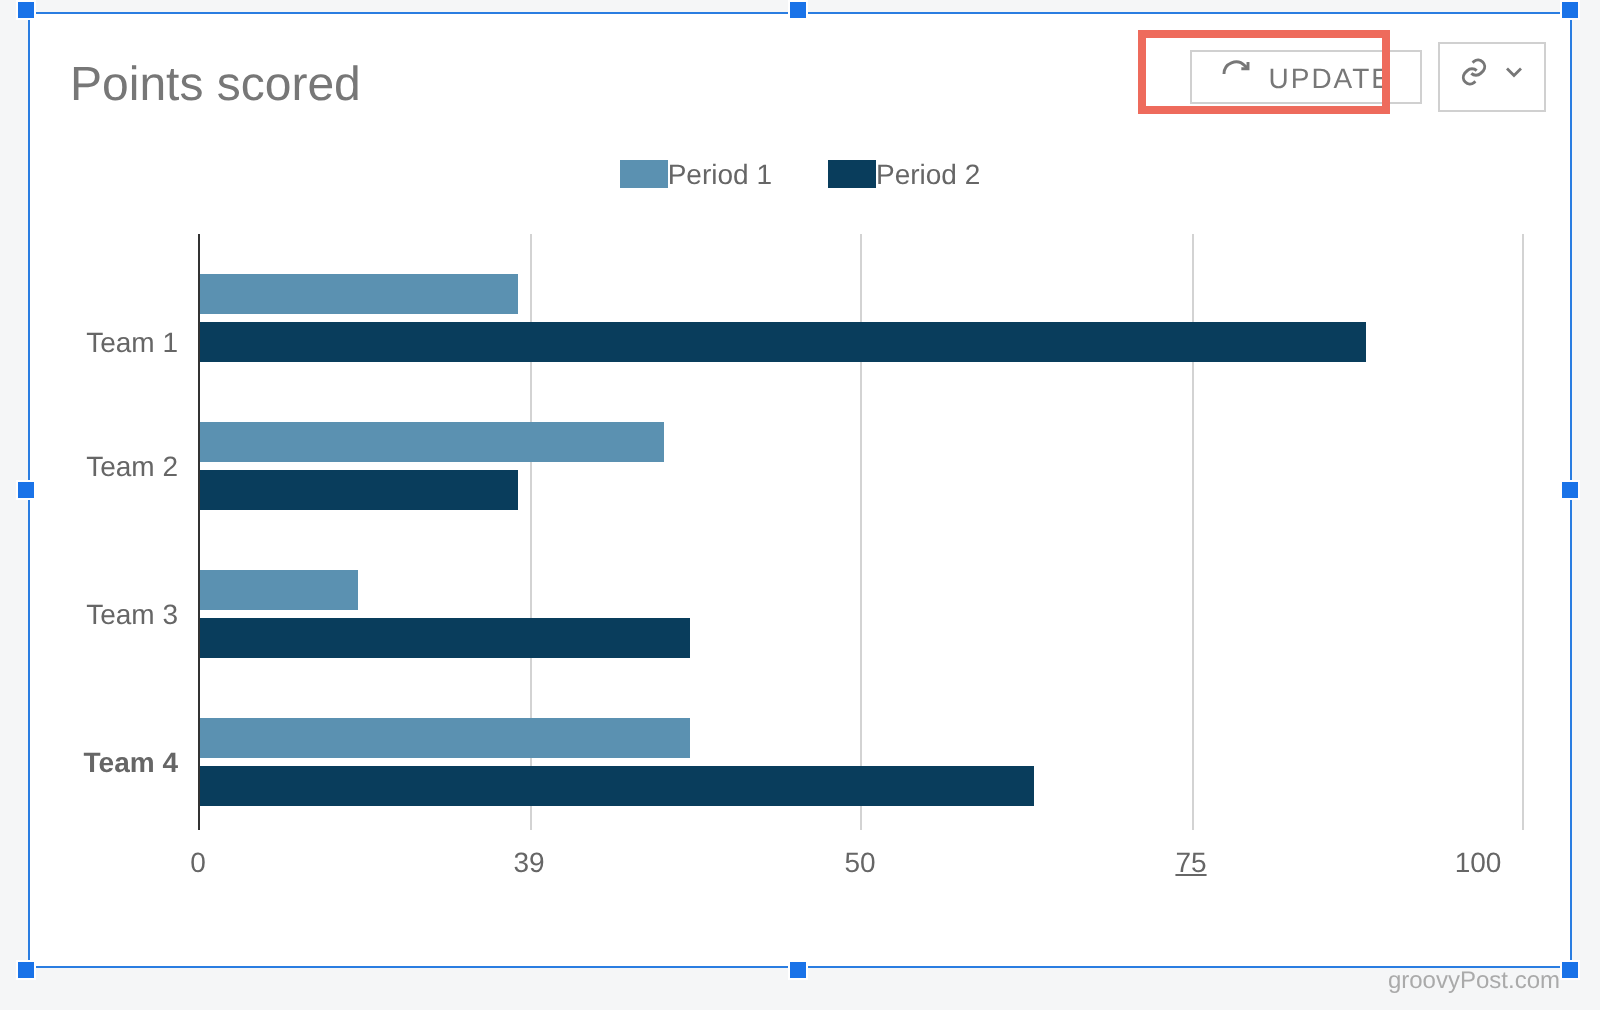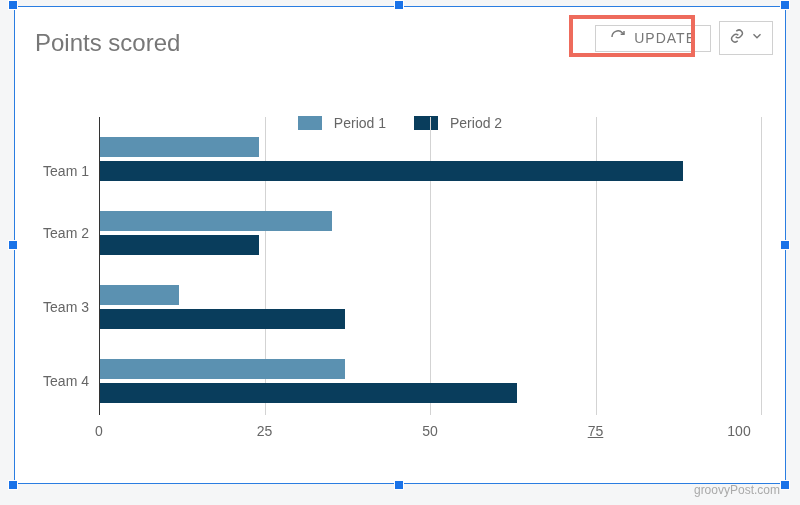--- a/index.html
+++ b/index.html
@@ -89,21 +89,21 @@
   .legend {
     position: absolute;
     left: 0; right: 0;
     top: 72px;
     display: flex;
     justify-content: center;
     gap: 28px;
     font-size: 14px;
     color: #666;
   }
-  .legend-item { display: flex; align-items: center; gap: 12px; margin-top: 36px; }
+  .legend-item { display: flex; align-items: center; gap: 0; }
   .swatch { width: 24px; height: 14px; }
   .c1 { background: #5b91b1; }
   .c2 { background: #093d5c; }
 
   .plot {
     position: absolute;
     left: 84px;
     top: 110px;
     width: 662px;
     height: 320px;
@@ -191,37 +191,37 @@
     <div class="legend-item">
       <span class="swatch c2"></span>
       <span>Period 2</span>
     </div>
   </div>
 
   <div class="plot" id="plot">
     <div class="y-axis-line"></div>
   <div class="tick-label" style="left: 0px;">0</div>
       <div class="grid" style="left: 165.5px;"></div>
-      <div class="tick-label" style="left: 165.5px;">25</div>
+      <div class="tick-label" style="left: 165.5px;">39</div>
       <div class="grid" style="left: 331px;"></div>
       <div class="tick-label" style="left: 331px;">50</div>
       <div class="grid" style="left: 496.5px;"></div>
       <div class="tick-label" style="left: 496.5px; text-decoration: underline;">75</div>
       <div class="grid" style="left: 662px;"></div>
       <div class="tick-label" style="left: 640px;">100</div>
       <div class="cat-label" style="top: 42px; margin-top: 12px;">Team 1</div>
       <div class="bar" style="top: 20px; width: 158.88px; background: rgb(91, 145, 177);"></div>
       <div class="bar" style="top: 44px; width: 582.56px; background: rgb(9, 61, 92);"></div>
       <div class="cat-label" style="top: 116px;">Team 2</div>
       <div class="bar" style="top: 94px; width: 231.7px; background: rgb(91, 145, 177);"></div>
       <div class="bar" style="top: 118px; width: 158.88px; background: rgb(9, 61, 92);"></div>
       <div class="cat-label" style="top: 190px;">Team 3</div>
       <div class="bar" style="top: 168px; width: 79.44px; background: rgb(91, 145, 177);"></div>
       <div class="bar" style="top: 192px; width: 244.94px; background: rgb(9, 61, 92);"></div>
-      <div class="cat-label" style="top: 264px;">Team 4</div>
+      <div class="cat-label" style="top: 264px; font-weight: bold;">Team 4</div>
       <div class="bar" style="top: 242px; width: 244.94px; background: rgb(91, 145, 177);"></div>
       <div class="bar" style="top: 266px; width: 417.06px; background: rgb(9, 61, 92);"></div>
     </div>
 
 </div>
 
 <div class="handle h-tl"></div>
 <div class="handle h-tm"></div>
 <div class="handle h-tr"></div>
 <div class="handle h-ml"></div>

